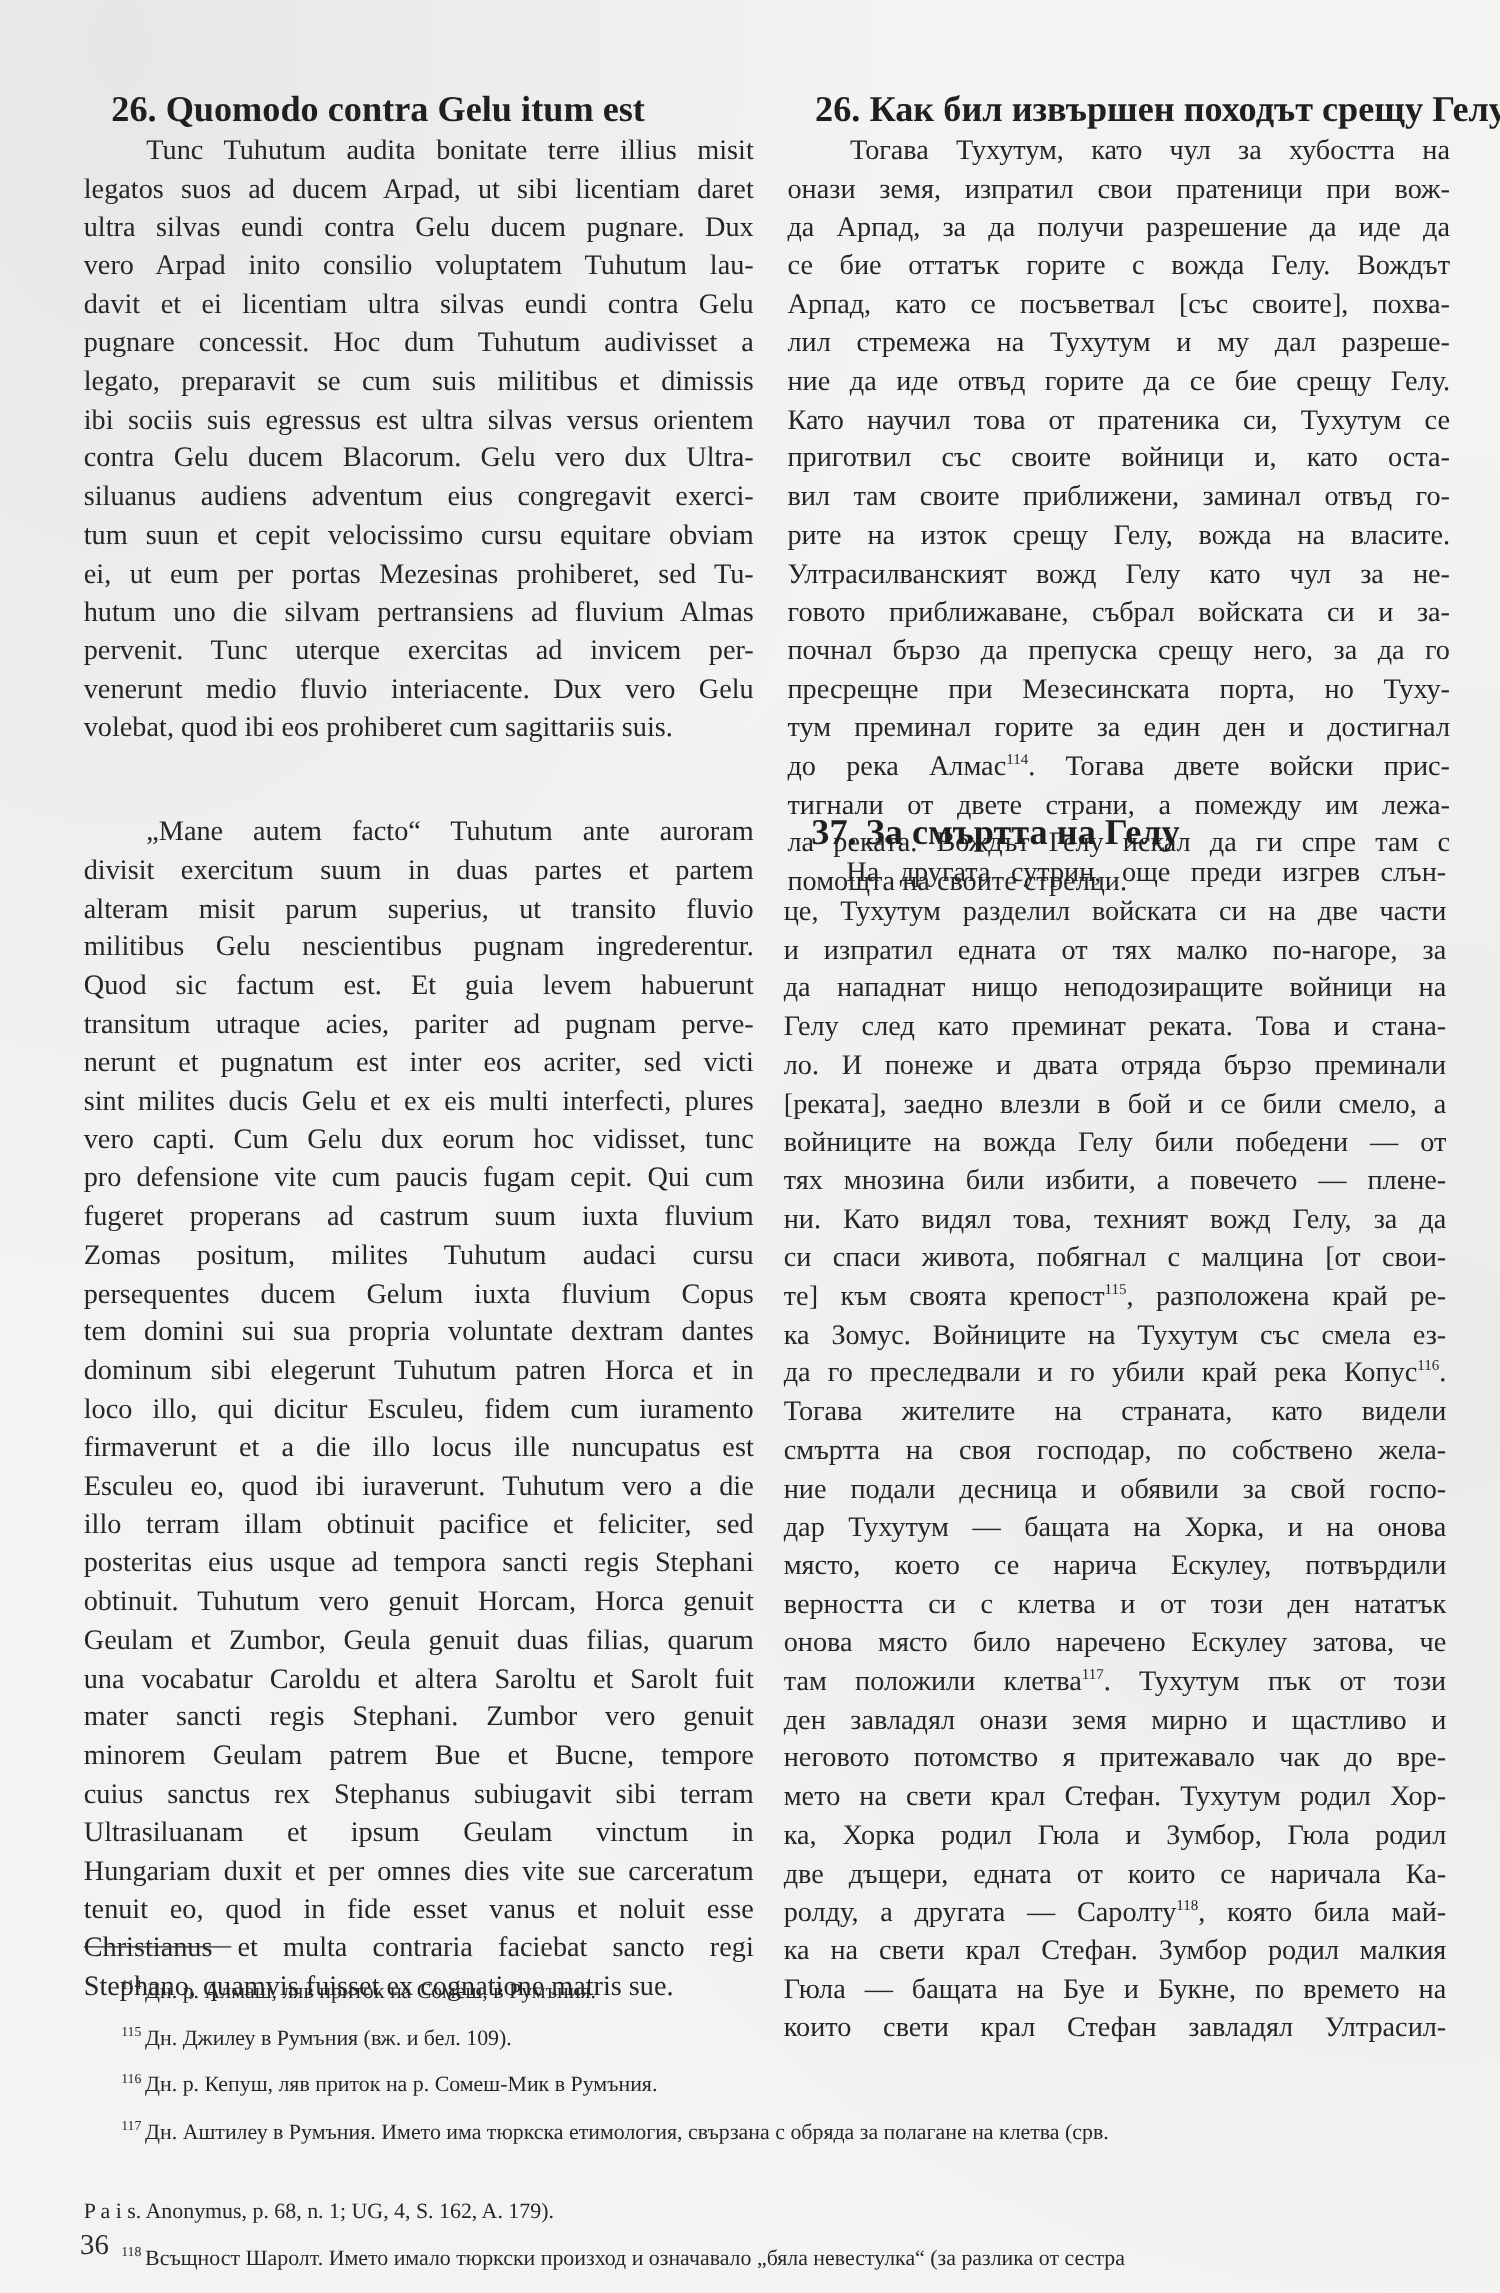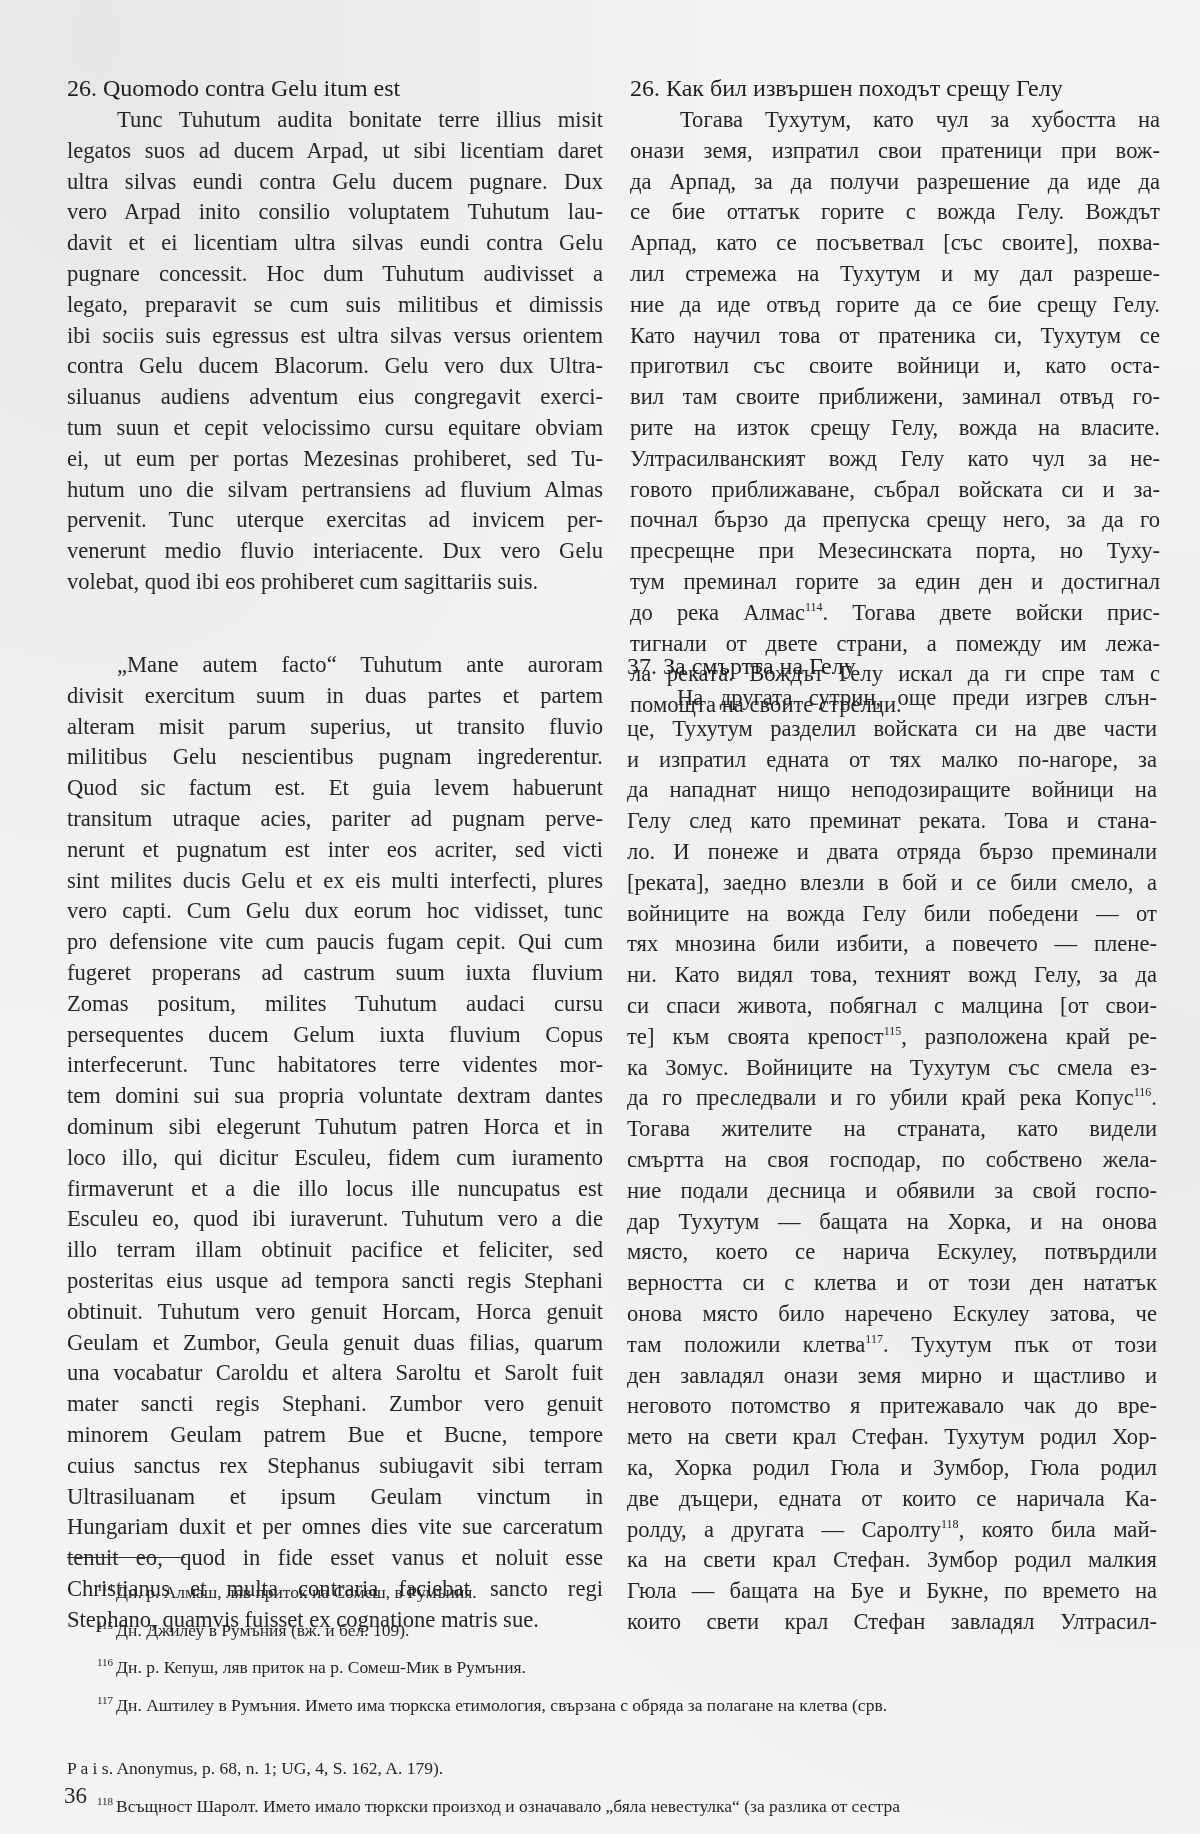--- a/index.html
+++ b/index.html
@@ -25,26 +25,27 @@
     }
     .column {
       position: absolute;
       top: 72px;
       width: 536px;
     }
     .col-left { left: 67px; }
     .col-right { left: 630px; width: 530px; }
 
     .heading {
-      font-weight: normal;
-      font-size: 24px;
+      font-weight: bold;
+      font-size: 29px;
       line-height: 33px;
       height: 33px;
       white-space: nowrap;
       color: #1f1f1f;
+      margin-left: 22px;
     }
     .para {
       font-size: 22.6px;
       line-height: 30.8px;
     }
     .line {
       display: block;
       white-space: nowrap;
       text-align: justify;
       text-align-last: justify;
@@ -171,21 +172,20 @@
       <span class="line">militibus Gelu nescientibus pugnam ingrederentur.</span>
       <span class="line">Quod sic factum est. Et guia levem habuerunt</span>
       <span class="line">transitum utraque acies, pariter ad pugnam perve-</span>
       <span class="line">nerunt et pugnatum est inter eos acriter, sed victi</span>
       <span class="line">sint milites ducis Gelu et ex eis multi interfecti, plures</span>
       <span class="line">vero capti. Cum Gelu dux eorum hoc vidisset, tunc</span>
       <span class="line">pro defensione vite cum paucis fugam cepit. Qui cum</span>
       <span class="line">fugeret properans ad castrum suum iuxta fluvium</span>
       <span class="line">Zomas positum, milites Tuhutum audaci cursu</span>
       <span class="line">persequentes ducem Gelum iuxta fluvium Copus</span>
-      <span class="line">interfecerunt. Tunc habitatores terre videntes mor-</span>
       <span class="line">tem domini sui sua propria voluntate dextram dantes</span>
       <span class="line">dominum sibi elegerunt Tuhutum patren Horca et in</span>
       <span class="line">loco illo, qui dicitur Esculeu, fidem cum iuramento</span>
       <span class="line">firmaverunt et a die illo locus ille nuncupatus est</span>
       <span class="line">Esculeu eo, quod ibi iuraverunt. Tuhutum vero a die</span>
       <span class="line">illo terram illam obtinuit pacifice et feliciter, sed</span>
       <span class="line">posteritas eius usque ad tempora sancti regis Stephani</span>
       <span class="line">obtinuit. Tuhutum vero genuit Horcam, Horca genuit</span>
       <span class="line">Geulam et Zumbor, Geula genuit duas filias, quarum</span>
       <span class="line">una vocabatur Caroldu et altera Saroltu et Sarolt fuit</span>

